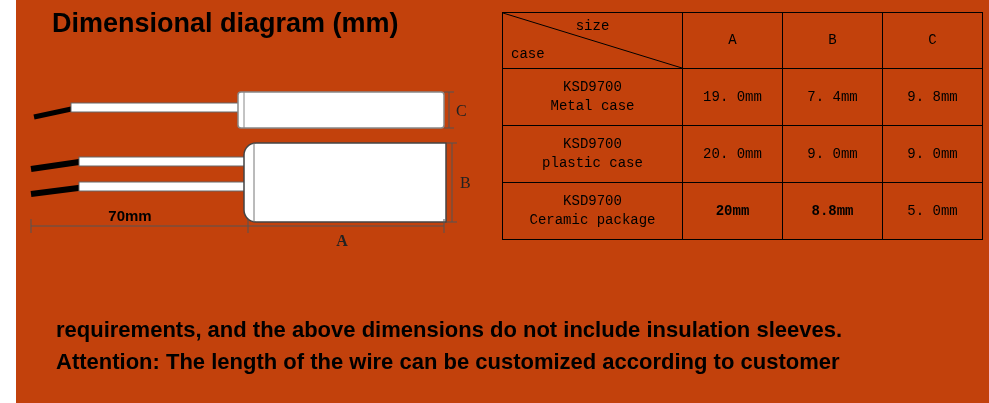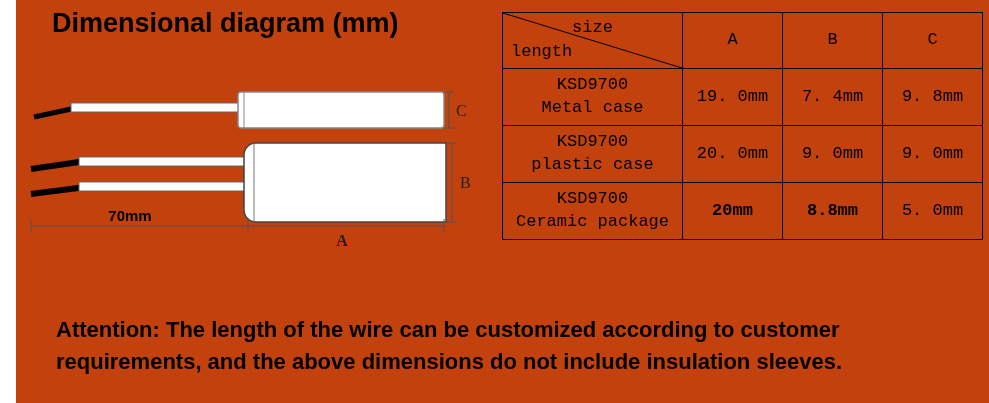--- a/index.html
+++ b/index.html
@@ -42,21 +42,21 @@
   .spec-table-wrap {
     position: absolute;
     left: 486px;
     top: 12px;
   }
   table.spec {
     border-collapse: collapse;
     table-layout: fixed;
     width: 480px;
     font-family: "Liberation Mono", "DejaVu Sans Mono", monospace;
-    font-size: 17px;
+    font-size: 14px;
     color: #000;
   }
   table.spec td {
     border: 1px solid #000;
     text-align: center;
     vertical-align: middle;
     height: 57px;
     padding: 0;
     line-height: 1.35;
   }
@@ -147,21 +147,21 @@
           <col style="width:100px">
           <col style="width:100px">
       </colgroup>
       <tbody>
           <tr class="hdr">
         <td class="diag">
           <svg viewBox="0 0 100 100" preserveAspectRatio="none">
             <line x1="0" y1="0" x2="100" y2="100" stroke="#000" stroke-width="1" vector-effect="non-scaling-stroke"></line>
           </svg>
           <span class="size-lbl">size</span>
-          <span class="model-lbl">length</span>
+          <span class="model-lbl">case</span>
         </td>
         <td>A</td>
         <td>B</td>
         <td>C</td>
       </tr>
       <tr>
         <td>
           <div>KSD9700</div>
           <div>Metal case</div>
         </td>
@@ -185,17 +185,17 @@
         </td>
         <td class="bold-cell">20mm</td>
         <td class="bold-cell">8.8mm</td>
         <td>5. 0mm</td>
       </tr>
     </tbody>
       </table>
   </div>
 
   <div class="attention">
+    <div>requirements, and the above dimensions do not include insulation sleeves.</div>
     <div>Attention: The length of the wire can be customized according to customer</div>
-    <div>requirements, and the above dimensions do not include insulation sleeves.</div>
   </div>
 
 </div>
 
 </body></html>

